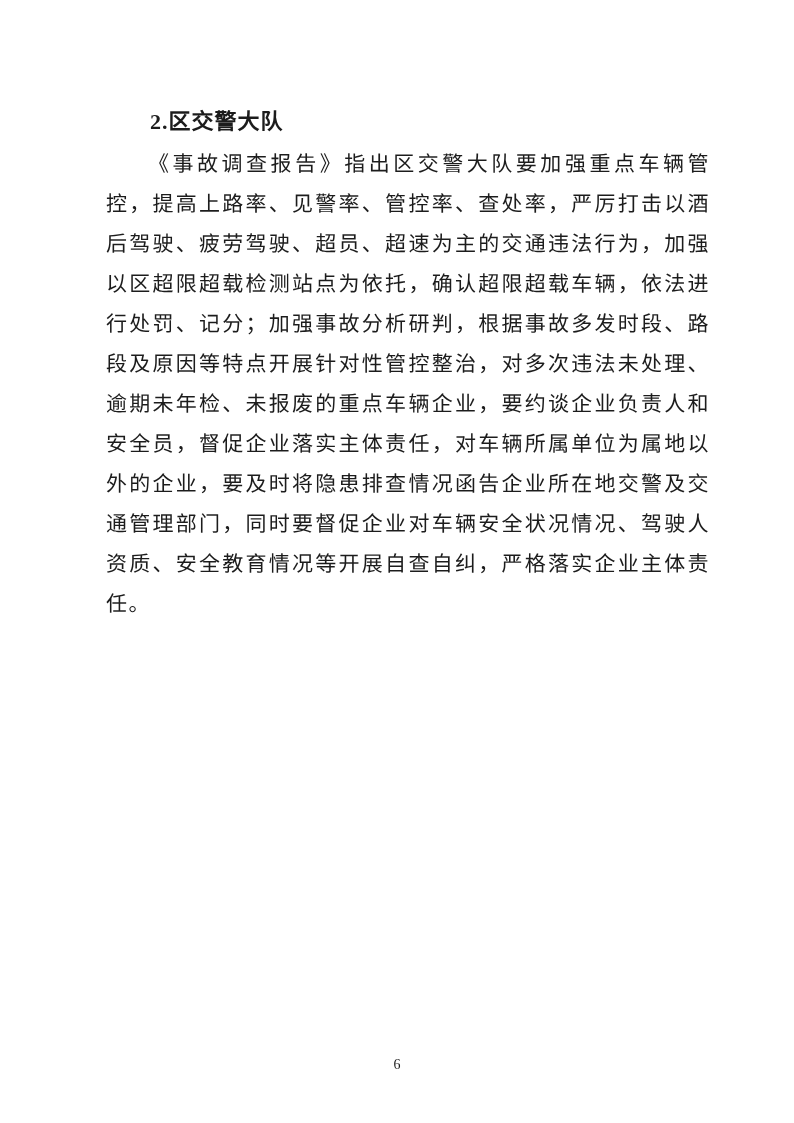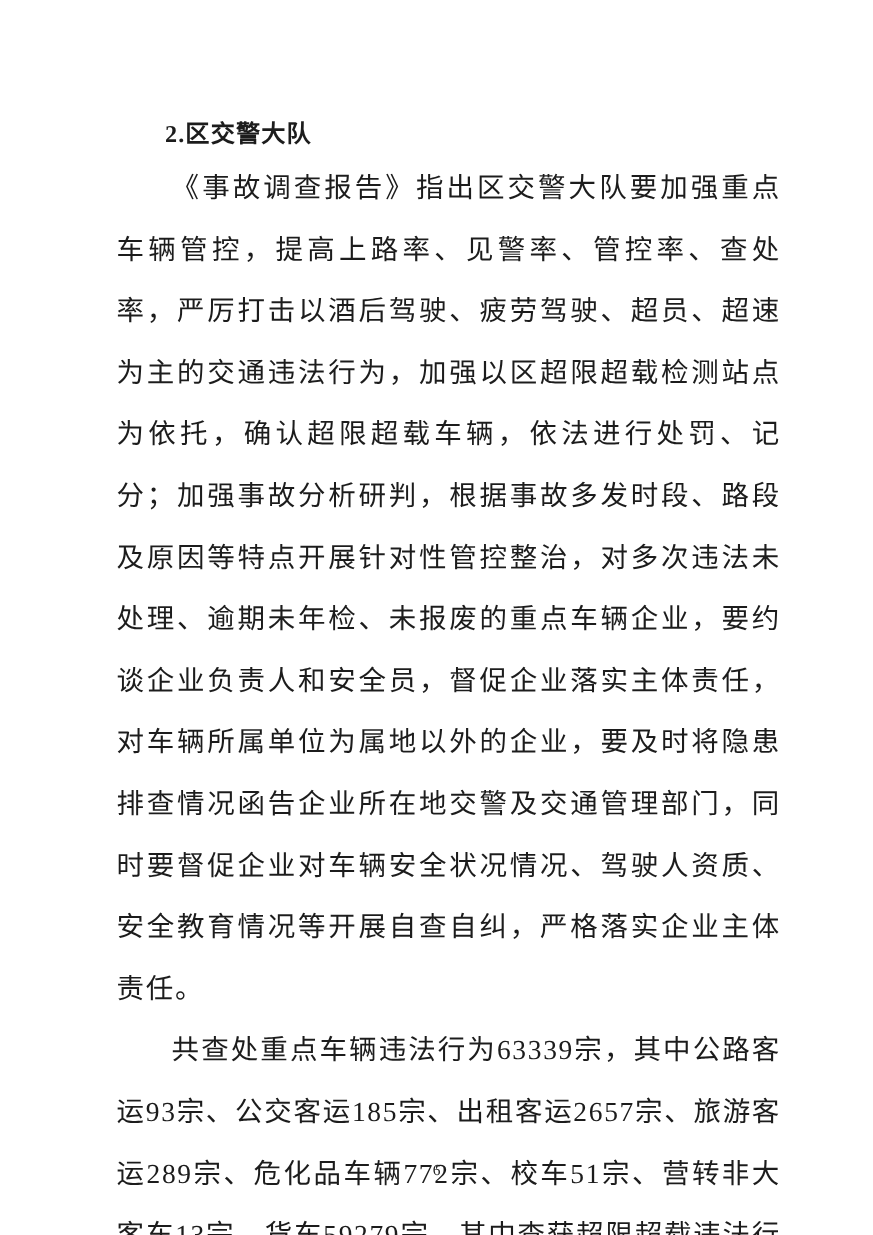--- a/index.html
+++ b/index.html
@@ -25,22 +25,22 @@
   .doc-heading {
     font-size: 22px;
     font-weight: bold;
     line-height: 44px;
     text-indent: 2em;
     margin: 0;
     letter-spacing: 1px;
     white-space: nowrap;
   }
   .doc-para {
-    font-size: 25px;
-    line-height: 56px;
+    font-size: 21px;
+    line-height: 40px;
     margin: 0;
     text-align: justify;
     text-justify: inter-character;
     text-indent: 2em;
     letter-spacing: 1.5px;
     word-break: break-all;
   }
   .page-footer {
     position: absolute;
     left: 0;
@@ -52,16 +52,15 @@
     color: #1c1c1c;
   }
 </style>
 </head>
 <body>
 
 <div class="page">
   <div class="content">
     <h2 class="doc-heading">2.区交警大队</h2>
     <p class="doc-para">《事故调查报告》指出区交警大队要加强重点车辆管控，提高上路率、见警率、管控率、查处率，严厉打击以酒后驾驶、疲劳驾驶、超员、超速为主的交通违法行为，加强以区超限超载检测站点为依托，确认超限超载车辆，依法进行处罚、记分；加强事故分析研判，根据事故多发时段、路段及原因等特点开展针对性管控整治，对多次违法未处理、逾期未年检、未报废的重点车辆企业，要约谈企业负责人和安全员，督促企业落实主体责任，对车辆所属单位为属地以外的企业，要及时将隐患排查情况函告企业所在地交警及交通管理部门，同时要督促企业对车辆安全状况情况、驾驶人资质、安全教育情况等开展自查自纠，严格落实企业主体责任。</p>
-    <p class="doc-para">共查处重点车辆违法行为63339宗，其中公路客运93宗、公交客运185宗、出租客运2657宗、旅游客运289宗、危化品车辆772宗、校车51宗、营转非大客车13宗、货车59279宗，其中查获超限超载违法行为6684宗、酒醉驾驶3028宗、超员7378宗、超速10宗。</p>
   </div>
   <div class="page-footer">6</div>
 </div>
 
 </body></html>

